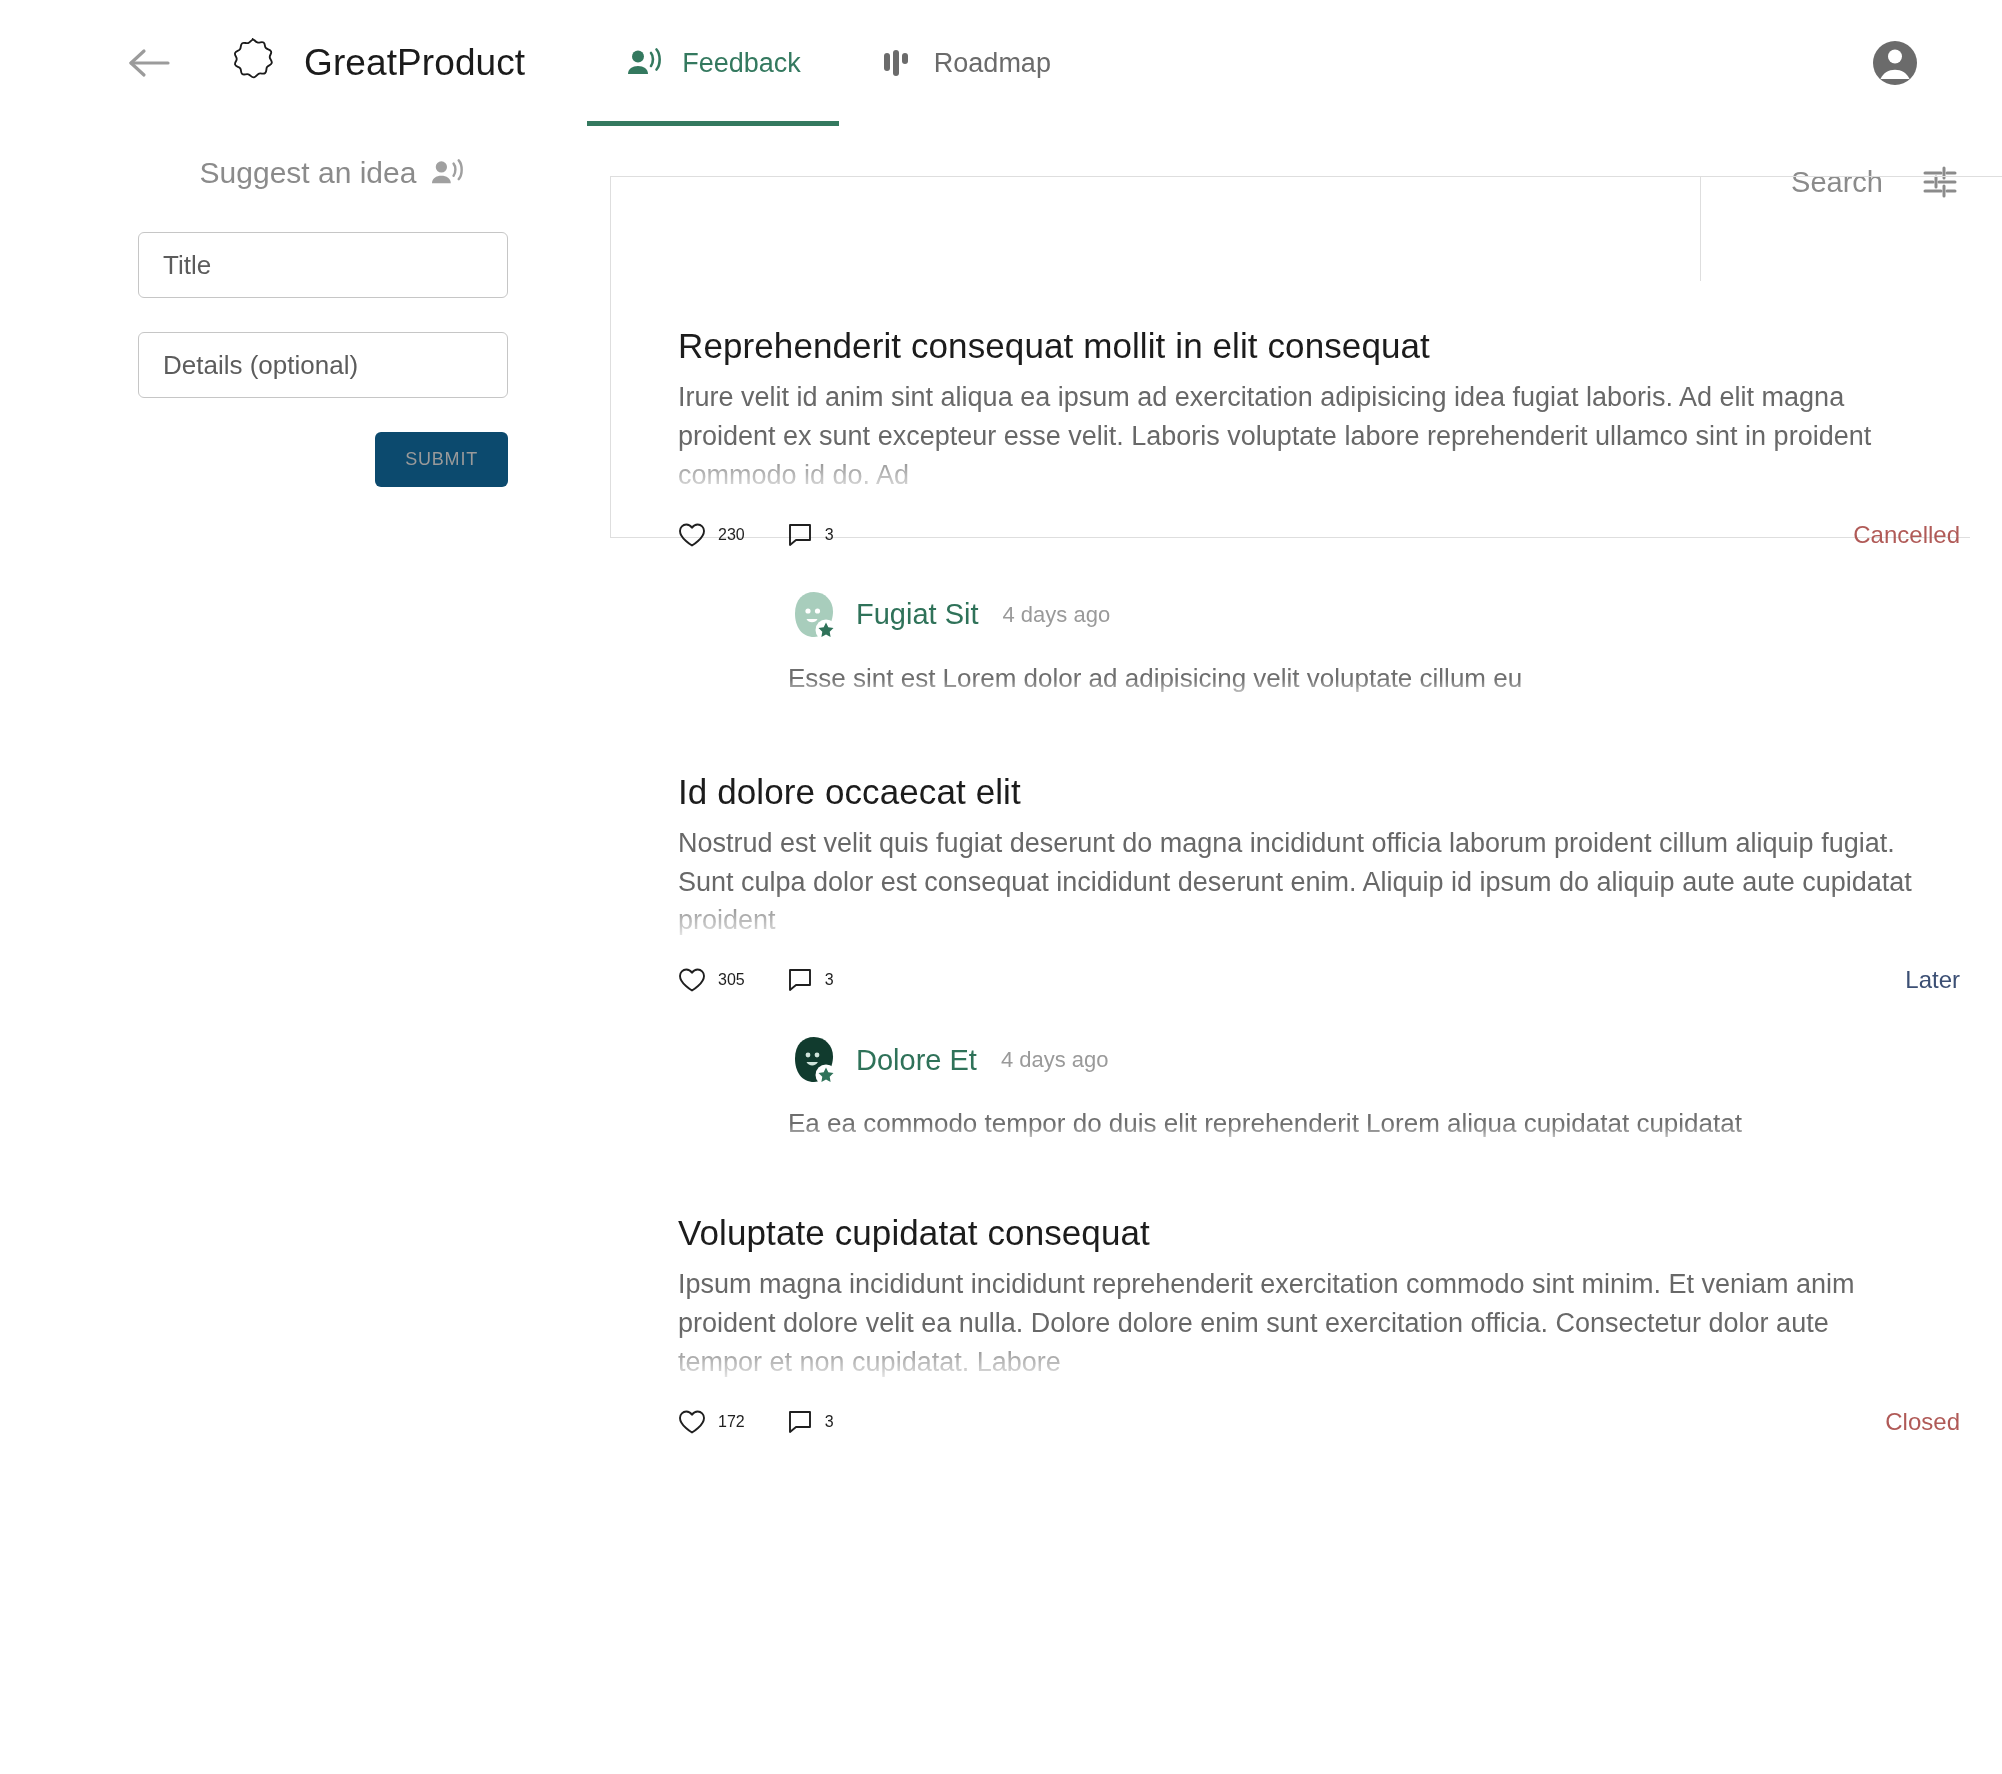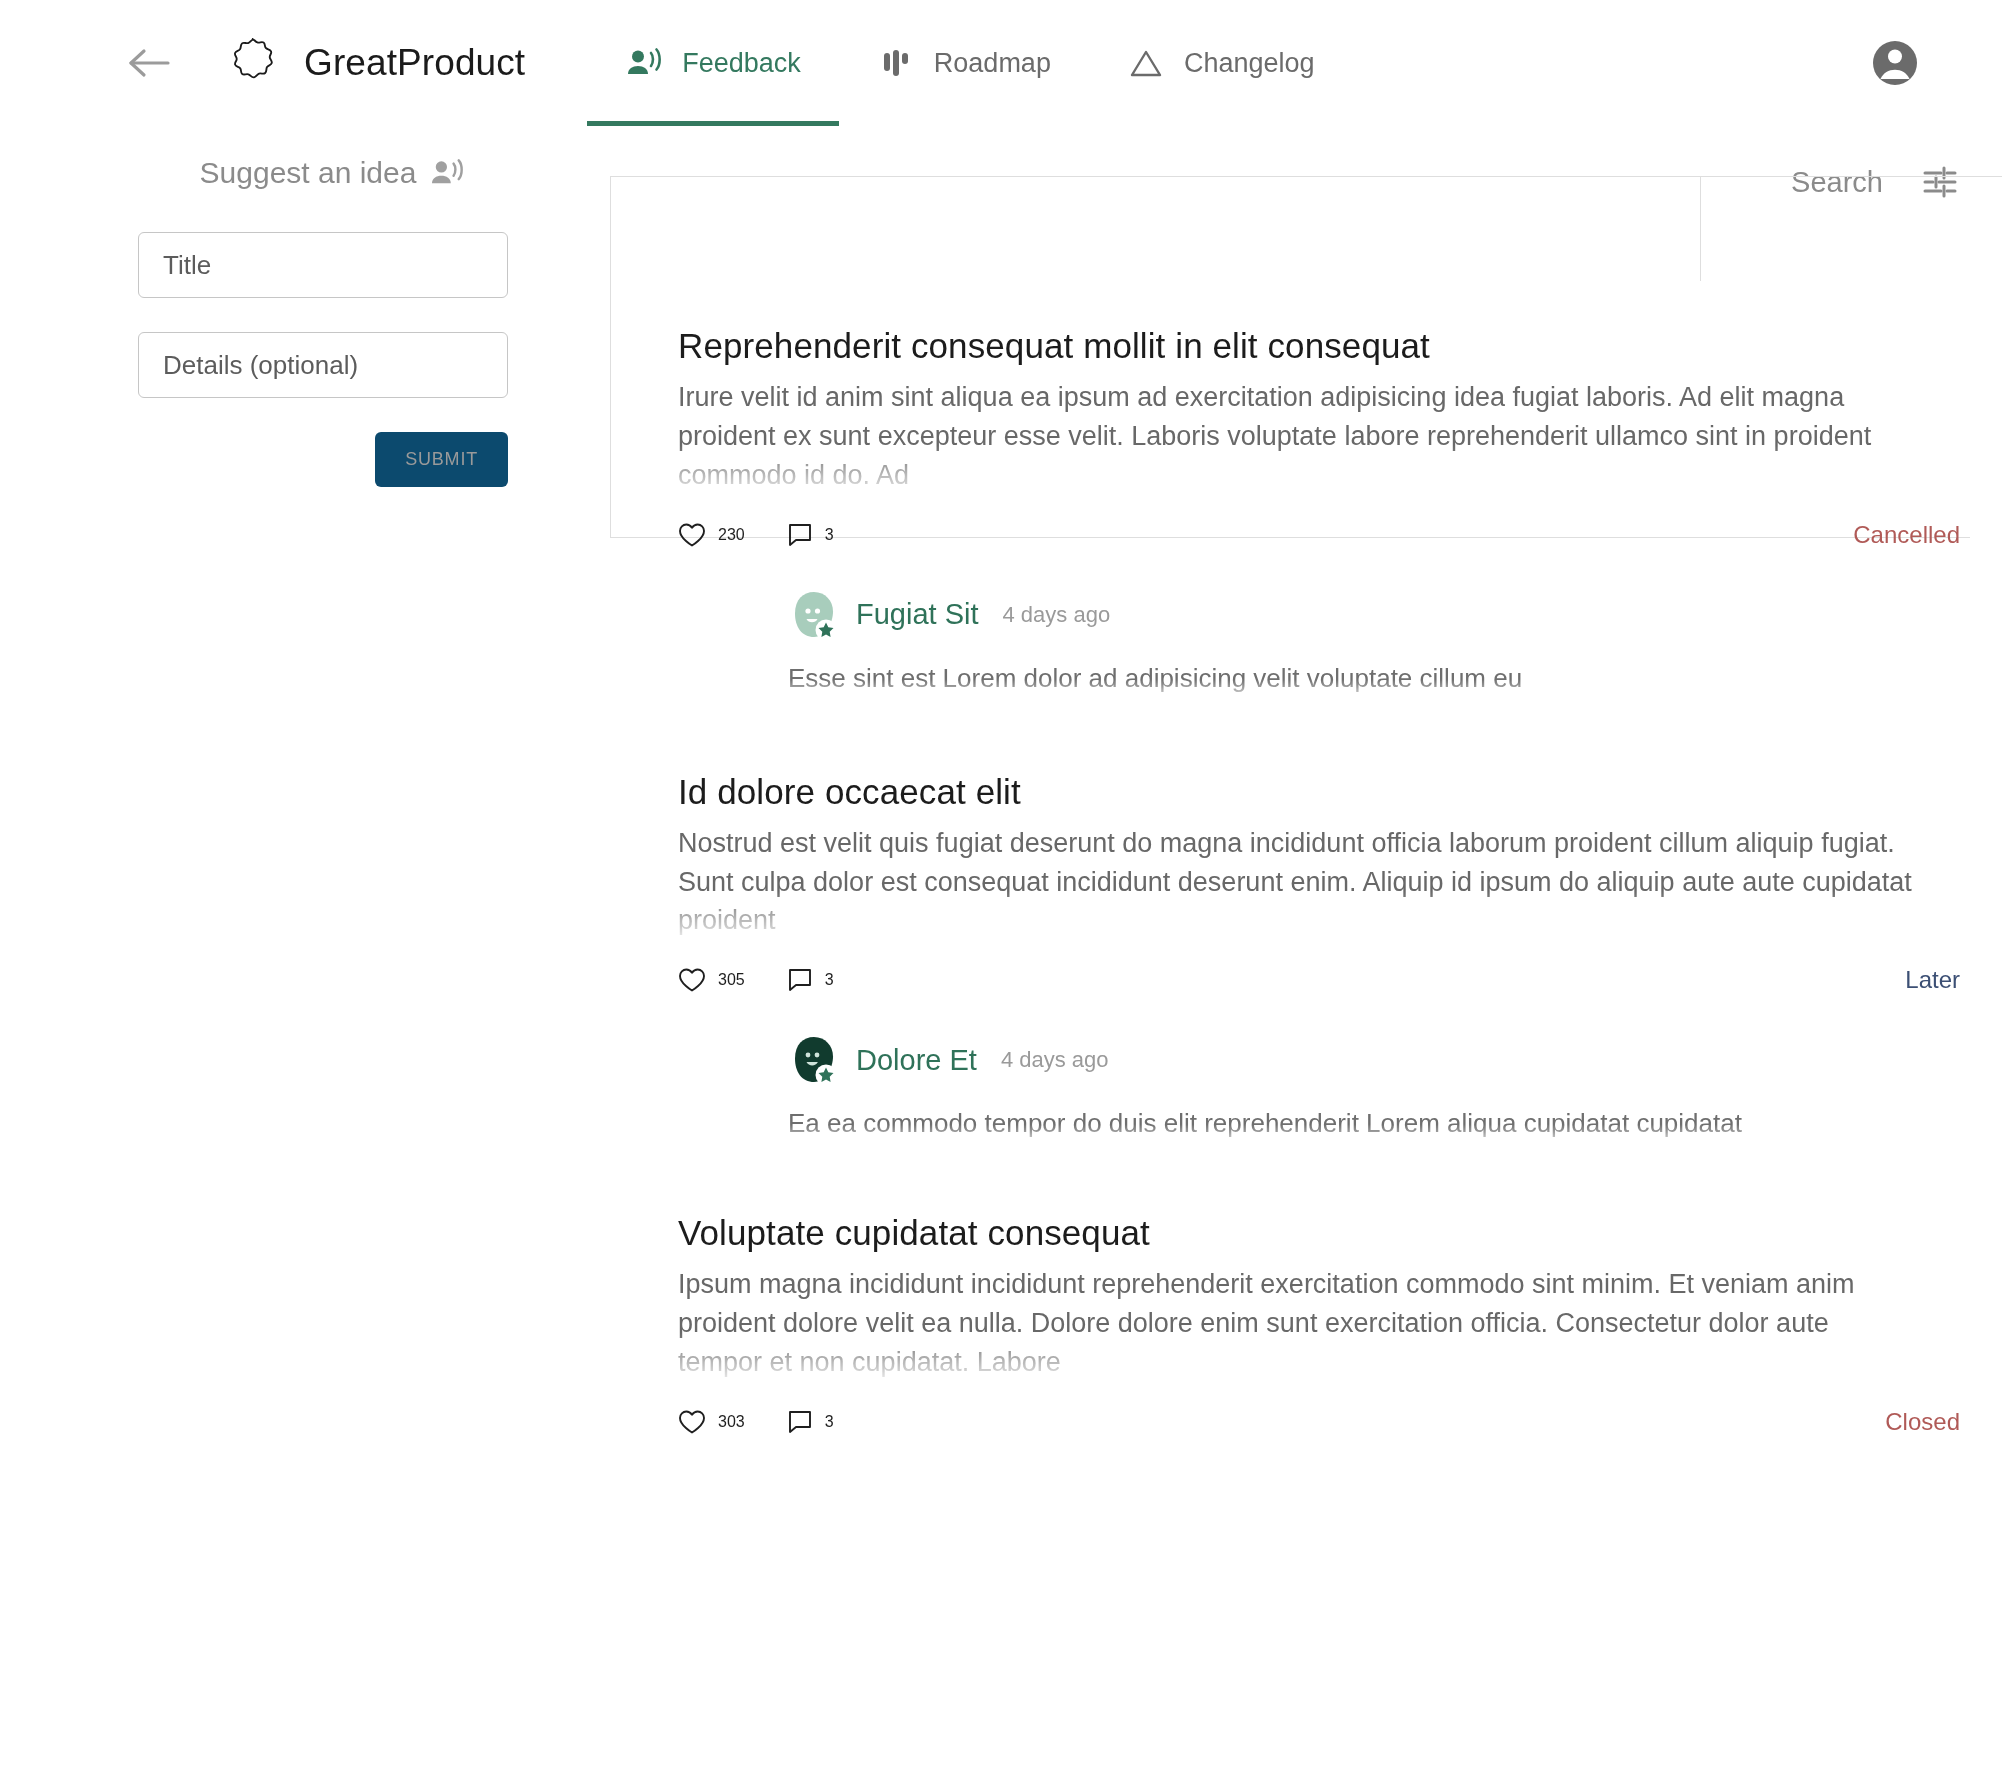--- a/index.html
+++ b/index.html
@@ -270,28 +270,20 @@
       <span class="tab-icon">
         <svg width="32" height="32" viewBox="0 0 32 32">
           <rect x="4" y="6" width="6" height="18" rx="3" fill="#6b6b6b"></rect>
           <rect x="13" y="3" width="6" height="26" rx="3" fill="#6b6b6b"></rect>
           <rect x="22" y="6" width="6" height="11" rx="3" fill="#6b6b6b"></rect>
         </svg>
       </span>
       <span>Roadmap</span>
     </div>
 
-    <div class="tab">
-      <span class="tab-icon">
-        <svg width="34" height="32" viewBox="0 0 34 32">
-          <path d="M17 5 L31 28 H3 Z" fill="none" stroke="#6b6b6b" stroke-width="2.4" stroke-linejoin="round"></path>
-        </svg>
-      </span>
-      <span>Changelog</span>
-    </div>
 
   </div>
 
   <div class="header-spacer"></div>
 
   <div class="account-btn">
     <svg width="50" height="50" viewBox="0 0 50 50">
       <circle cx="25" cy="25" r="22" fill="#6b6b6b"></circle>
       <circle cx="25" cy="18.5" r="7" fill="#ffffff"></circle>
       <path d="M10.5 41c2.8-6.2 8.2-9.2 14.5-9.2s11.7 3 14.5 9.2z" fill="#ffffff"></path>
@@ -441,21 +433,21 @@
         <div class="post">
           <div class="post-title">Voluptate cupidatat consequat</div>
           <div class="post-body">Ipsum magna incididunt incididunt reprehenderit exercitation commodo sint minim. Et veniam anim proident dolore velit ea nulla. Dolore dolore enim sunt exercitation officia. Consectetur dolor aute tempor et non cupidatat. Labore</div>
           <div class="post-meta">
             <div class="meta-item">
               <span>
                 <svg width="28" height="26" viewBox="0 0 28 26" style="display:block">
                   <path d="M14 23.5C14 23.5 2 16.4 2 8.9 2 5.2 4.9 2.5 8.3 2.5c2.3 0 4.4 1.3 5.7 3.2 1.3-1.9 3.4-3.2 5.7-3.2 3.4 0 6.3 2.7 6.3 6.4 0 7.5-12 14.6-12 14.6z" fill="none" stroke="#1f1f1f" stroke-width="1.9" stroke-linejoin="round"></path>
                 </svg>
               </span>
-              <span>303</span>
+              <span>172</span>
             </div>
             <div class="meta-item">
               <span>
                 <svg width="26" height="26" viewBox="0 0 26 26" style="display:block">
                   <path d="M3 3h20v15H9l-6 5z" fill="none" stroke="#1f1f1f" stroke-width="1.9" stroke-linejoin="round"></path>
                 </svg>
               </span>
               <span>3</span>
             </div>
             <div class="meta-spacer"></div>

